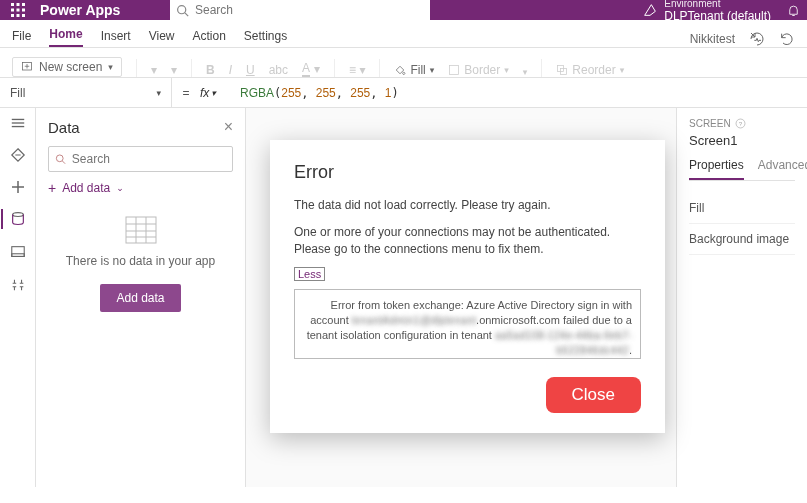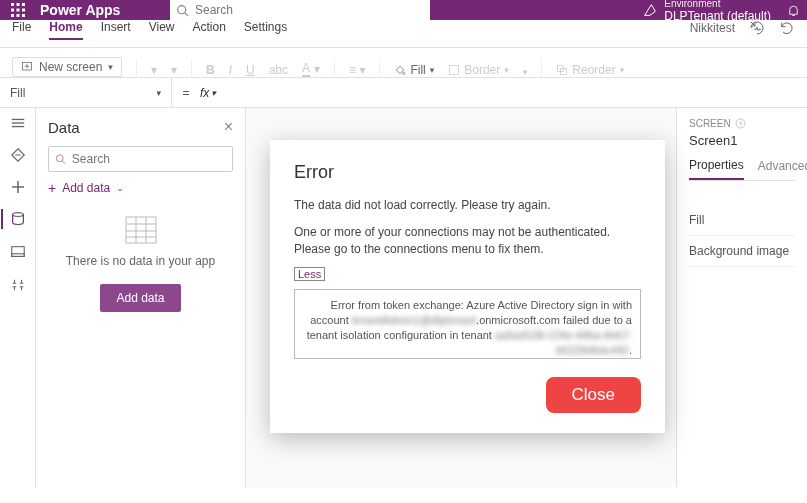--- a/index.html
+++ b/index.html
@@ -12,21 +12,21 @@
   .searchwrap { margin-left: 10px; width: 260px; height: 24px; background: #fff; border-radius: 2px; display: flex; align-items: center; padding: 0 6px; }
   .searchwrap svg { flex: 0 0 auto; }
   .searchwrap input { border: none; outline: none; font-size: 12px; margin-left: 6px; width: 100%; color: #555; }
   .env { margin-left: auto; display: flex; align-items: center; gap: 6px; padding-right: 8px; font-size: 11px; }
   .env .col { line-height: 12px; }
   .env .col .l1 { font-size: 10px; opacity: .9; }
   .env .col .l2 { font-size: 12px; }
   .icbtn { width: 28px; height: 36px; display: flex; align-items: center; justify-content: center; opacity: .9; }
 
   
-  .tabs { height: 28px; border-bottom: 1px solid #e1e1e1; display: flex; align-items: flex-start; padding: 0 12px; gap: 18px; color: #444; font-size: 12px; }
+  .tabs { height: 28px; border-bottom: 1px solid #e1e1e1; display: flex; align-items: flex-end; padding: 0 12px; gap: 18px; color: #444; font-size: 12px; }
   .tab { padding-bottom: 4px; }
   .tab.active { color: #742774; border-bottom: 2px solid #742774; font-weight: 600; }
   .tabs .right { margin-left: auto; display: flex; align-items: center; gap: 14px; color: #666; }
   .rt-ic { display:flex; align-items:center; }
 
   .toolbar { height: 30px; border-bottom: 1px solid #e1e1e1; display: flex; align-items: flex-end; padding: 0 12px; gap: 14px; color: #bbb; font-size: 12px; }
   .toolbar .newscr { color: #666; display: flex; align-items: center; gap: 6px; border:1px solid #ddd; padding:2px 8px; border-radius:2px; }
   .toolbar .sep { width: 1px; height: 18px; background: #eee; }
   .toolbar .dis { color: #ccc; display:flex; align-items:center; gap:4px; }
   .chev { font-size: 9px; }
@@ -54,21 +54,21 @@
   .addlink { color:#742774; font-size:12px; display:flex; align-items:center; gap:6px; cursor:pointer; margin-bottom:18px; }
   .empty { text-align:center; color:#666; margin-top:20px; }
   .empty .tblic { margin:0 auto 10px; width:32px; height:28px; }
   .addbtn { margin-top:16px; background:#8d488d; color:#fff; border:none; padding:7px 16px; border-radius:2px; cursor:pointer; font-size:12px; }
 
   .canvas { flex:1; background:#fafafa; border-right:1px solid #e1e1e1; }
 
   .inspect { width: 130px; padding:10px 12px; font-size:12px; color:#555; }
   .inspect .scl { font-size:10px; color:#888; display:flex; align-items:center; gap:4px; }
   .inspect .scname { font-size:13px; color:#333; margin-top:4px; margin-bottom:10px; }
-  .ptabs { display:flex; gap:14px; border-bottom:1px solid #e1e1e1; margin-bottom:24px; font-size:12px;align-items:center; }
+  .ptabs { display:flex; gap:14px; border-bottom:1px solid #e1e1e1; margin-bottom:12px; font-size:12px; }
   .ptab { padding-bottom:6px; color:#888; }
   .ptab.active { color:#333; border-bottom:2px solid #742774; }
   .prow { padding:8px 0; border-bottom:1px solid #f0f0f0; color:#555; }
 
   
   .modal { position:absolute; left:270px; top:140px; width:395px; background:#fff; box-shadow:0 6px 24px rgba(0,0,0,.25); padding:22px 24px 20px; z-index:50; }
   .modal h2 { font-size:18px; font-weight:400; color:#333; margin-bottom:14px; }
   .modal p { font-size:12px; color:#444; margin-bottom:10px; line-height:1.4; }
   .modal .less { color:#742774; font-size:11px; border:1px solid #888; padding:0 3px; display:inline-block; margin-bottom:8px; cursor:pointer; }
   .modal .detail { border:1px solid #bbb; padding:8px; font-size:11px; color:#555; height:70px; overflow:auto; line-height:1.35;text-align:right; }
@@ -200,20 +200,23 @@
 <div class="fxbar">
   <div class="prop">
     <span>Fill</span>
     <span class="chev">▾</span>
   </div>
   <div class="eq">=</div>
   <div class="fx">
       <span>fx</span>
       <span class="chev">▾</span>
     </div>
+  <div class="formula">
+    <span class="fn">RGBA</span>(<span class="num">255</span>, <span class="num">255</span>, <span class="num">255</span>, <span class="num">1</span>)
+  </div>
 </div>
 
 <div class="body">
 
   <div class="rail">
     <div class="ritem"><svg width="16" height="14" viewBox="0 0 18 14">
           <line x1="2" y1="3" x2="16" y2="3" stroke="#666" stroke-width="1.5"></line>
           <line x1="2" y1="7" x2="16" y2="7" stroke="#666" stroke-width="1.5"></line>
           <line x1="2" y1="11" x2="16" y2="11" stroke="#666" stroke-width="1.5"></line>
         </svg></div>

